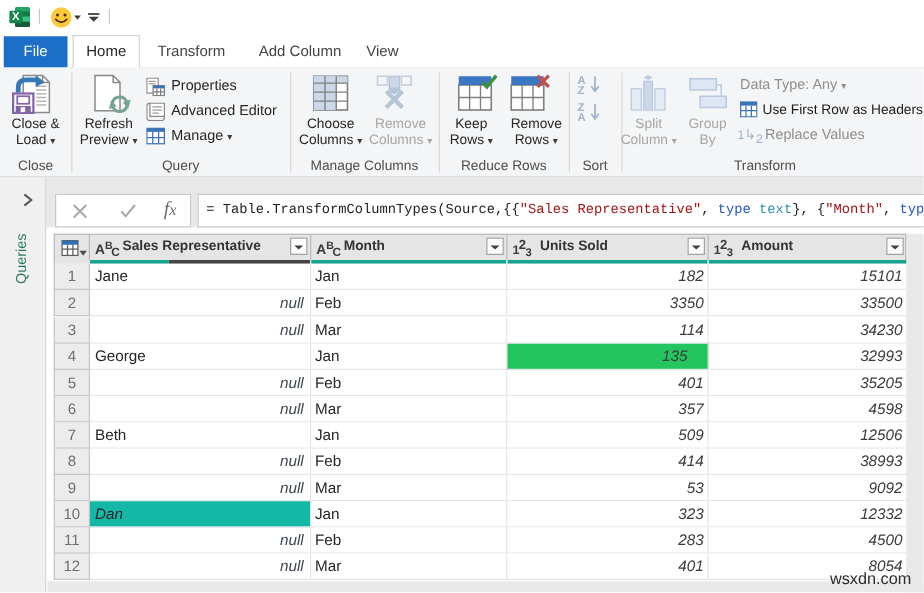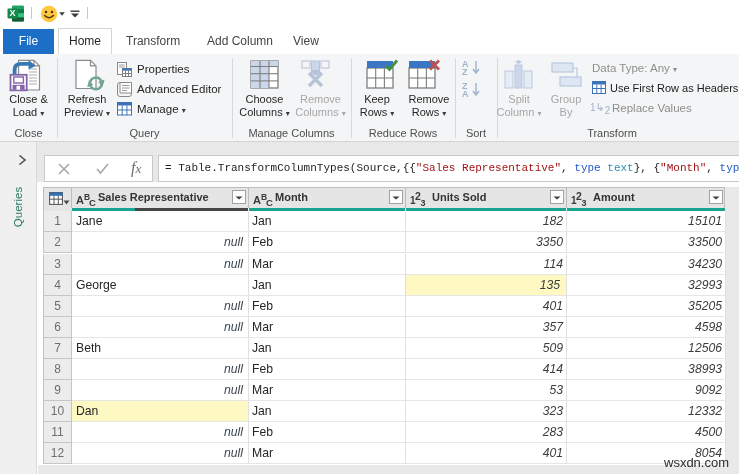--- a/index.html
+++ b/index.html
@@ -311,21 +311,21 @@
 <div class="abs" style="left: 406px; top: 232.4px; width: 161px; height: 21.1px; border-right: 1px solid rgb(224, 224, 224); border-bottom: 1px solid rgb(230, 230, 230); font-size: 12.2px; line-height: 20.1px; background: rgb(255, 255, 255); text-align: right; padding-right: 3px;"><span style="font-style:italic;color:#3c3c3c;">3350</span></div>
 <div class="abs" style="left: 567px; top: 232.4px; width: 159px; height: 21.1px; border-right: 1px solid rgb(224, 224, 224); border-bottom: 1px solid rgb(230, 230, 230); font-size: 12.2px; line-height: 20.1px; background: rgb(255, 255, 255); text-align: right; padding-right: 3px;"><span style="font-style:italic;color:#3c3c3c;margin-top:30px;">33500</span></div>
 <div class="abs" style="left: 43px; top: 253.5px; width: 29px; height: 21.1px; background: rgb(236, 236, 236); border-left: 1px solid rgb(198, 198, 198); border-right: 1px solid rgb(198, 198, 198); border-bottom: 1px solid rgb(198, 198, 198); color: rgb(110, 110, 110); font-size: 12px; text-align: center; line-height: 20.1px;">3</div>
 <div class="abs" style="left: 72px; top: 253.5px; width: 177px; height: 21.1px; border-right: 1px solid rgb(224, 224, 224); border-bottom: 1px solid rgb(230, 230, 230); font-size: 12.2px; line-height: 20.1px; background: rgb(255, 255, 255); text-align: right; padding-right: 5px;"><span style="font-style:italic;color:#3c4650;">null</span></div>
 <div class="abs" style="left: 249px; top: 253.5px; width: 157px; height: 21.1px; border-right: 1px solid rgb(224, 224, 224); border-bottom: 1px solid rgb(230, 230, 230); font-size: 12.2px; line-height: 20.1px; background: rgb(255, 255, 255); text-align: left; padding-left: 3px;"><span style="color:#262626;">Mar</span></div>
 <div class="abs" style="left: 406px; top: 253.5px; width: 161px; height: 21.1px; border-right: 1px solid rgb(224, 224, 224); border-bottom: 1px solid rgb(230, 230, 230); font-size: 12.2px; line-height: 20.1px; background: rgb(255, 255, 255); text-align: right; padding-right: 3px;"><span style="font-style:italic;color:#3c3c3c;">114</span></div>
 <div class="abs" style="left: 567px; top: 253.5px; width: 159px; height: 21.1px; border-right: 1px solid rgb(224, 224, 224); border-bottom: 1px solid rgb(230, 230, 230); font-size: 12.2px; line-height: 20.1px; background: rgb(255, 255, 255); text-align: right; padding-right: 3px;"><span style="font-style:italic;color:#3c3c3c;">34230</span></div>
 <div class="abs" style="left: 43px; top: 274.6px; width: 29px; height: 21.1px; background: rgb(236, 236, 236); border-left: 1px solid rgb(198, 198, 198); border-right: 1px solid rgb(198, 198, 198); border-bottom: 1px solid rgb(198, 198, 198); color: rgb(110, 110, 110); font-size: 12px; text-align: center; line-height: 20.1px;">4</div>
 <div class="abs" style="left: 72px; top: 274.6px; width: 177px; height: 21.1px; border-right: 1px solid rgb(224, 224, 224); border-bottom: 1px solid rgb(230, 230, 230); font-size: 12.2px; line-height: 20.1px; background: rgb(255, 255, 255); text-align: left; padding-left: 4px;"><span style="color:#262626;">George</span></div>
 <div class="abs" style="left: 249px; top: 274.6px; width: 157px; height: 21.1px; border-right: 1px solid rgb(224, 224, 224); border-bottom: 1px solid rgb(230, 230, 230); font-size: 12.2px; line-height: 20.1px; background: rgb(255, 255, 255); text-align: left; padding-left: 3px;"><span style="color:#262626;">Jan</span></div>
-<div class="abs" style="left: 406px; top: 274.6px; width: 161px; height: 21.1px; border-right: 1px solid rgb(224, 224, 224); border-bottom: 1px solid rgb(230, 230, 230); font-size: 12.2px; line-height: 20.1px; background: #fef9c3; text-align: right; padding-right: 6px;"><span style="font-style:italic;color:#3c3c3c;">135</span></div>
+<div class="abs" style="left: 406px; top: 274.6px; width: 161px; height: 21.1px; border-right: 1px solid rgb(224, 224, 224); border-bottom: 1px solid rgb(230, 230, 230); font-size: 12.2px; line-height: 20.1px; background: #22c55e; text-align: right; padding-right: 16px;"><span style="font-style:italic;color:#3c3c3c;">135</span></div>
 <div class="abs" style="left: 567px; top: 274.6px; width: 159px; height: 21.1px; border-right: 1px solid rgb(224, 224, 224); border-bottom: 1px solid rgb(230, 230, 230); font-size: 12.2px; line-height: 20.1px; background: rgb(255, 255, 255); text-align: right; padding-right: 3px;"><span style="font-style:italic;color:#3c3c3c;">32993</span></div>
 <div class="abs" style="left: 43px; top: 295.7px; width: 29px; height: 21.1px; background: rgb(236, 236, 236); border-left: 1px solid rgb(198, 198, 198); border-right: 1px solid rgb(198, 198, 198); border-bottom: 1px solid rgb(198, 198, 198); color: rgb(110, 110, 110); font-size: 12px; text-align: center; line-height: 20.1px;">5</div>
 <div class="abs" style="left: 72px; top: 295.7px; width: 177px; height: 21.1px; border-right: 1px solid rgb(224, 224, 224); border-bottom: 1px solid rgb(230, 230, 230); font-size: 12.2px; line-height: 20.1px; background: rgb(255, 255, 255); text-align: right; padding-right: 5px;"><span style="font-style:italic;color:#3c4650;">null</span></div>
 <div class="abs" style="left: 249px; top: 295.7px; width: 157px; height: 21.1px; border-right: 1px solid rgb(224, 224, 224); border-bottom: 1px solid rgb(230, 230, 230); font-size: 12.2px; line-height: 20.1px; background: rgb(255, 255, 255); text-align: left; padding-left: 3px;"><span style="color:#262626;">Feb</span></div>
 <div class="abs" style="left: 406px; top: 295.7px; width: 161px; height: 21.1px; border-right: 1px solid rgb(224, 224, 224); border-bottom: 1px solid rgb(230, 230, 230); font-size: 12.2px; line-height: 20.1px; background: rgb(255, 255, 255); text-align: right; padding-right: 3px;"><span style="font-style:italic;color:#3c3c3c;">401</span></div>
 <div class="abs" style="left: 567px; top: 295.7px; width: 159px; height: 21.1px; border-right: 1px solid rgb(224, 224, 224); border-bottom: 1px solid rgb(230, 230, 230); font-size: 12.2px; line-height: 20.1px; background: rgb(255, 255, 255); text-align: right; padding-right: 3px;"><span style="font-style:italic;color:#3c3c3c;">35205</span></div>
 <div class="abs" style="left: 43px; top: 316.8px; width: 29px; height: 21.1px; background: rgb(236, 236, 236); border-left: 1px solid rgb(198, 198, 198); border-right: 1px solid rgb(198, 198, 198); border-bottom: 1px solid rgb(198, 198, 198); color: rgb(110, 110, 110); font-size: 12px; text-align: center; line-height: 20.1px;">6</div>
 <div class="abs" style="left: 72px; top: 316.8px; width: 177px; height: 21.1px; border-right: 1px solid rgb(224, 224, 224); border-bottom: 1px solid rgb(230, 230, 230); font-size: 12.2px; line-height: 20.1px; background: rgb(255, 255, 255); text-align: right; padding-right: 5px;"><span style="font-style:italic;color:#3c4650;">null</span></div>
 <div class="abs" style="left: 249px; top: 316.8px; width: 157px; height: 21.1px; border-right: 1px solid rgb(224, 224, 224); border-bottom: 1px solid rgb(230, 230, 230); font-size: 12.2px; line-height: 20.1px; background: rgb(255, 255, 255); text-align: left; padding-left: 3px;"><span style="color:#262626;">Mar</span></div>
 <div class="abs" style="left: 406px; top: 316.8px; width: 161px; height: 21.1px; border-right: 1px solid rgb(224, 224, 224); border-bottom: 1px solid rgb(230, 230, 230); font-size: 12.2px; line-height: 20.1px; background: rgb(255, 255, 255); text-align: right; padding-right: 3px;"><span style="font-style:italic;color:#3c3c3c;">357</span></div>
@@ -339,21 +339,21 @@
 <div class="abs" style="left: 72px; top: 359px; width: 177px; height: 21.1px; border-right: 1px solid rgb(224, 224, 224); border-bottom: 1px solid rgb(230, 230, 230); font-size: 12.2px; line-height: 20.1px; background: rgb(255, 255, 255); text-align: right; padding-right: 5px;"><span style="font-style:italic;color:#3c4650;">null</span></div>
 <div class="abs" style="left: 249px; top: 359px; width: 157px; height: 21.1px; border-right: 1px solid rgb(224, 224, 224); border-bottom: 1px solid rgb(230, 230, 230); font-size: 12.2px; line-height: 20.1px; background: rgb(255, 255, 255); text-align: left; padding-left: 3px;"><span style="color:#262626;">Feb</span></div>
 <div class="abs" style="left: 406px; top: 359px; width: 161px; height: 21.1px; border-right: 1px solid rgb(224, 224, 224); border-bottom: 1px solid rgb(230, 230, 230); font-size: 12.2px; line-height: 20.1px; background: rgb(255, 255, 255); text-align: right; padding-right: 3px;"><span style="font-style:italic;color:#3c3c3c;">414</span></div>
 <div class="abs" style="left: 567px; top: 359px; width: 159px; height: 21.1px; border-right: 1px solid rgb(224, 224, 224); border-bottom: 1px solid rgb(230, 230, 230); font-size: 12.2px; line-height: 20.1px; background: rgb(255, 255, 255); text-align: right; padding-right: 3px;"><span style="font-style:italic;color:#3c3c3c;">38993</span></div>
 <div class="abs" style="left: 43px; top: 380.1px; width: 29px; height: 21.1px; background: rgb(236, 236, 236); border-left: 1px solid rgb(198, 198, 198); border-right: 1px solid rgb(198, 198, 198); border-bottom: 1px solid rgb(198, 198, 198); color: rgb(110, 110, 110); font-size: 12px; text-align: center; line-height: 20.1px;">9</div>
 <div class="abs" style="left: 72px; top: 380.1px; width: 177px; height: 21.1px; border-right: 1px solid rgb(224, 224, 224); border-bottom: 1px solid rgb(230, 230, 230); font-size: 12.2px; line-height: 20.1px; background: rgb(255, 255, 255); text-align: right; padding-right: 5px;"><span style="font-style:italic;color:#3c4650;">null</span></div>
 <div class="abs" style="left: 249px; top: 380.1px; width: 157px; height: 21.1px; border-right: 1px solid rgb(224, 224, 224); border-bottom: 1px solid rgb(230, 230, 230); font-size: 12.2px; line-height: 20.1px; background: rgb(255, 255, 255); text-align: left; padding-left: 3px;"><span style="color:#262626;">Mar</span></div>
 <div class="abs" style="left: 406px; top: 380.1px; width: 161px; height: 21.1px; border-right: 1px solid rgb(224, 224, 224); border-bottom: 1px solid rgb(230, 230, 230); font-size: 12.2px; line-height: 20.1px; background: rgb(255, 255, 255); text-align: right; padding-right: 3px;"><span style="font-style:italic;color:#3c3c3c;">53</span></div>
 <div class="abs" style="left: 567px; top: 380.1px; width: 159px; height: 21.1px; border-right: 1px solid rgb(224, 224, 224); border-bottom: 1px solid rgb(230, 230, 230); font-size: 12.2px; line-height: 20.1px; background: rgb(255, 255, 255); text-align: right; padding-right: 3px;"><span style="font-style:italic;color:#3c3c3c;">9092</span></div>
 <div class="abs" style="left: 43px; top: 401.2px; width: 29px; height: 21.1px; background: rgb(236, 236, 236); border-left: 1px solid rgb(198, 198, 198); border-right: 1px solid rgb(198, 198, 198); border-bottom: 1px solid rgb(198, 198, 198); color: rgb(110, 110, 110); font-size: 12px; text-align: center; line-height: 20.1px;">10</div>
-<div class="abs" style="left: 72px; top: 401.2px; width: 177px; height: 21.1px; border-right: 1px solid rgb(224, 224, 224); border-bottom: 1px solid rgb(230, 230, 230); font-size: 12.2px; line-height: 20.1px; background: #fef9c3; text-align: left; padding-left: 4px;"><span style="color:#262626;">Dan</span></div>
+<div class="abs" style="left: 72px; top: 401.2px; width: 177px; height: 21.1px; border-right: 1px solid rgb(224, 224, 224); border-bottom: 1px solid rgb(230, 230, 230); font-size: 12.2px; line-height: 20.1px; background: #14b8a6; text-align: left; padding-left: 4px; font-style: italic;"><span style="color:#262626;">Dan</span></div>
 <div class="abs" style="left: 249px; top: 401.2px; width: 157px; height: 21.1px; border-right: 1px solid rgb(224, 224, 224); border-bottom: 1px solid rgb(230, 230, 230); font-size: 12.2px; line-height: 20.1px; background: rgb(255, 255, 255); text-align: left; padding-left: 3px;"><span style="color:#262626;">Jan</span></div>
 <div class="abs" style="left: 406px; top: 401.2px; width: 161px; height: 21.1px; border-right: 1px solid rgb(224, 224, 224); border-bottom: 1px solid rgb(230, 230, 230); font-size: 12.2px; line-height: 20.1px; background: rgb(255, 255, 255); text-align: right; padding-right: 3px;"><span style="font-style:italic;color:#3c3c3c;">323</span></div>
 <div class="abs" style="left: 567px; top: 401.2px; width: 159px; height: 21.1px; border-right: 1px solid rgb(224, 224, 224); border-bottom: 1px solid rgb(230, 230, 230); font-size: 12.2px; line-height: 20.1px; background: rgb(255, 255, 255); text-align: right; padding-right: 3px;"><span style="font-style:italic;color:#3c3c3c;">12332</span></div>
 <div class="abs" style="left: 43px; top: 422.3px; width: 29px; height: 21.1px; background: rgb(236, 236, 236); border-left: 1px solid rgb(198, 198, 198); border-right: 1px solid rgb(198, 198, 198); border-bottom: 1px solid rgb(198, 198, 198); color: rgb(110, 110, 110); font-size: 12px; text-align: center; line-height: 20.1px;">11</div>
 <div class="abs" style="left: 72px; top: 422.3px; width: 177px; height: 21.1px; border-right: 1px solid rgb(224, 224, 224); border-bottom: 1px solid rgb(230, 230, 230); font-size: 12.2px; line-height: 20.1px; background: rgb(255, 255, 255); text-align: right; padding-right: 5px;"><span style="font-style:italic;color:#3c4650;">null</span></div>
 <div class="abs" style="left: 249px; top: 422.3px; width: 157px; height: 21.1px; border-right: 1px solid rgb(224, 224, 224); border-bottom: 1px solid rgb(230, 230, 230); font-size: 12.2px; line-height: 20.1px; background: rgb(255, 255, 255); text-align: left; padding-left: 3px;"><span style="color:#262626;">Feb</span></div>
 <div class="abs" style="left: 406px; top: 422.3px; width: 161px; height: 21.1px; border-right: 1px solid rgb(224, 224, 224); border-bottom: 1px solid rgb(230, 230, 230); font-size: 12.2px; line-height: 20.1px; background: rgb(255, 255, 255); text-align: right; padding-right: 3px;"><span style="font-style:italic;color:#3c3c3c;">283</span></div>
 <div class="abs" style="left: 567px; top: 422.3px; width: 159px; height: 21.1px; border-right: 1px solid rgb(224, 224, 224); border-bottom: 1px solid rgb(230, 230, 230); font-size: 12.2px; line-height: 20.1px; background: rgb(255, 255, 255); text-align: right; padding-right: 3px;"><span style="font-style:italic;color:#3c3c3c;">4500</span></div>
 <div class="abs" style="left: 43px; top: 443.4px; width: 29px; height: 21.1px; background: rgb(236, 236, 236); border-left: 1px solid rgb(198, 198, 198); border-right: 1px solid rgb(198, 198, 198); border-bottom: 1px solid rgb(198, 198, 198); color: rgb(110, 110, 110); font-size: 12px; text-align: center; line-height: 20.1px;">12</div>
 <div class="abs" style="left: 72px; top: 443.4px; width: 177px; height: 21.1px; border-right: 1px solid rgb(224, 224, 224); border-bottom: 1px solid rgb(230, 230, 230); font-size: 12.2px; line-height: 20.1px; background: rgb(255, 255, 255); text-align: right; padding-right: 5px;"><span style="font-style:italic;color:#3c4650;">null</span></div>

